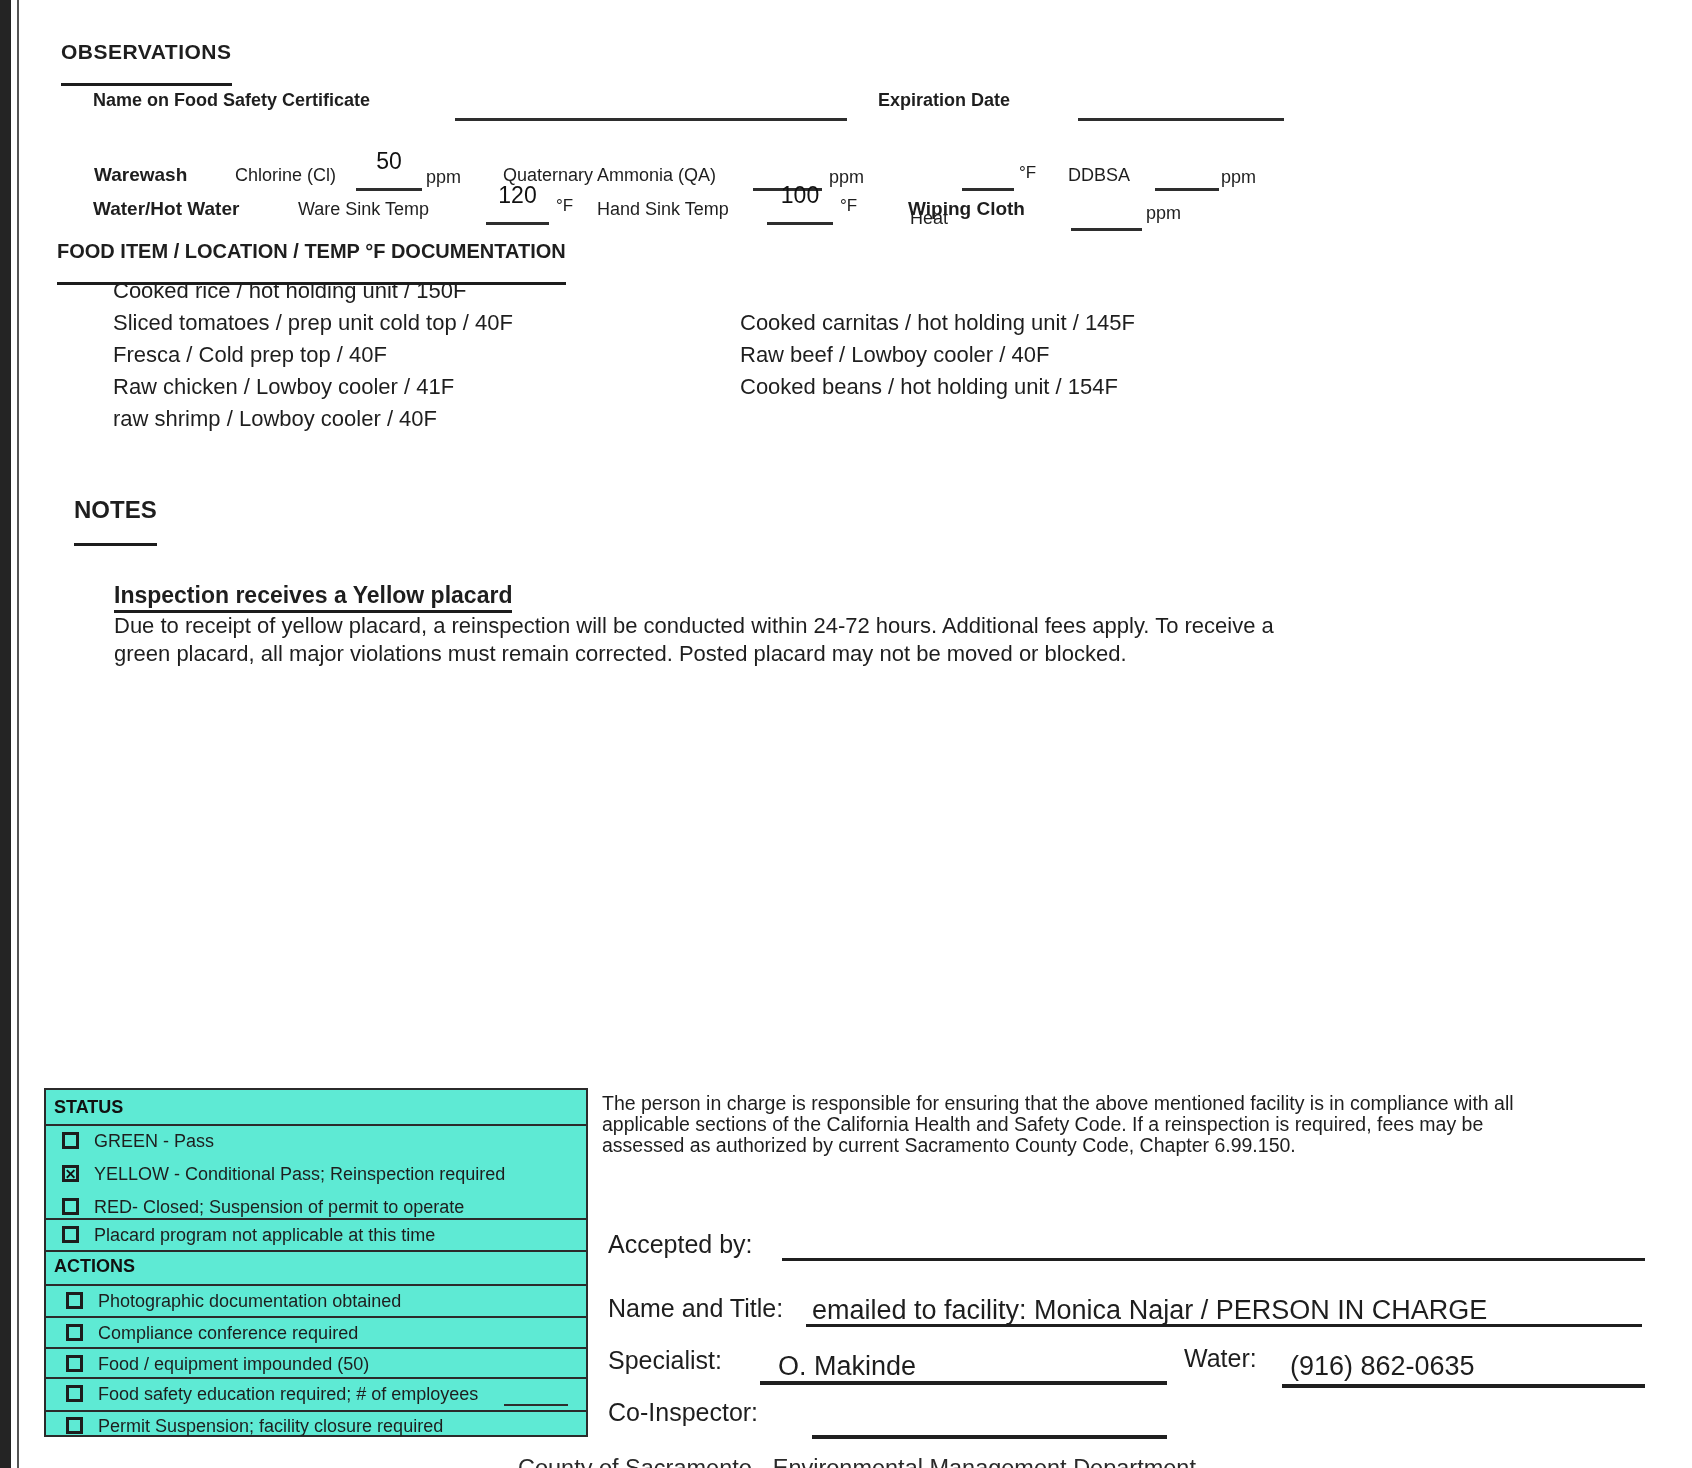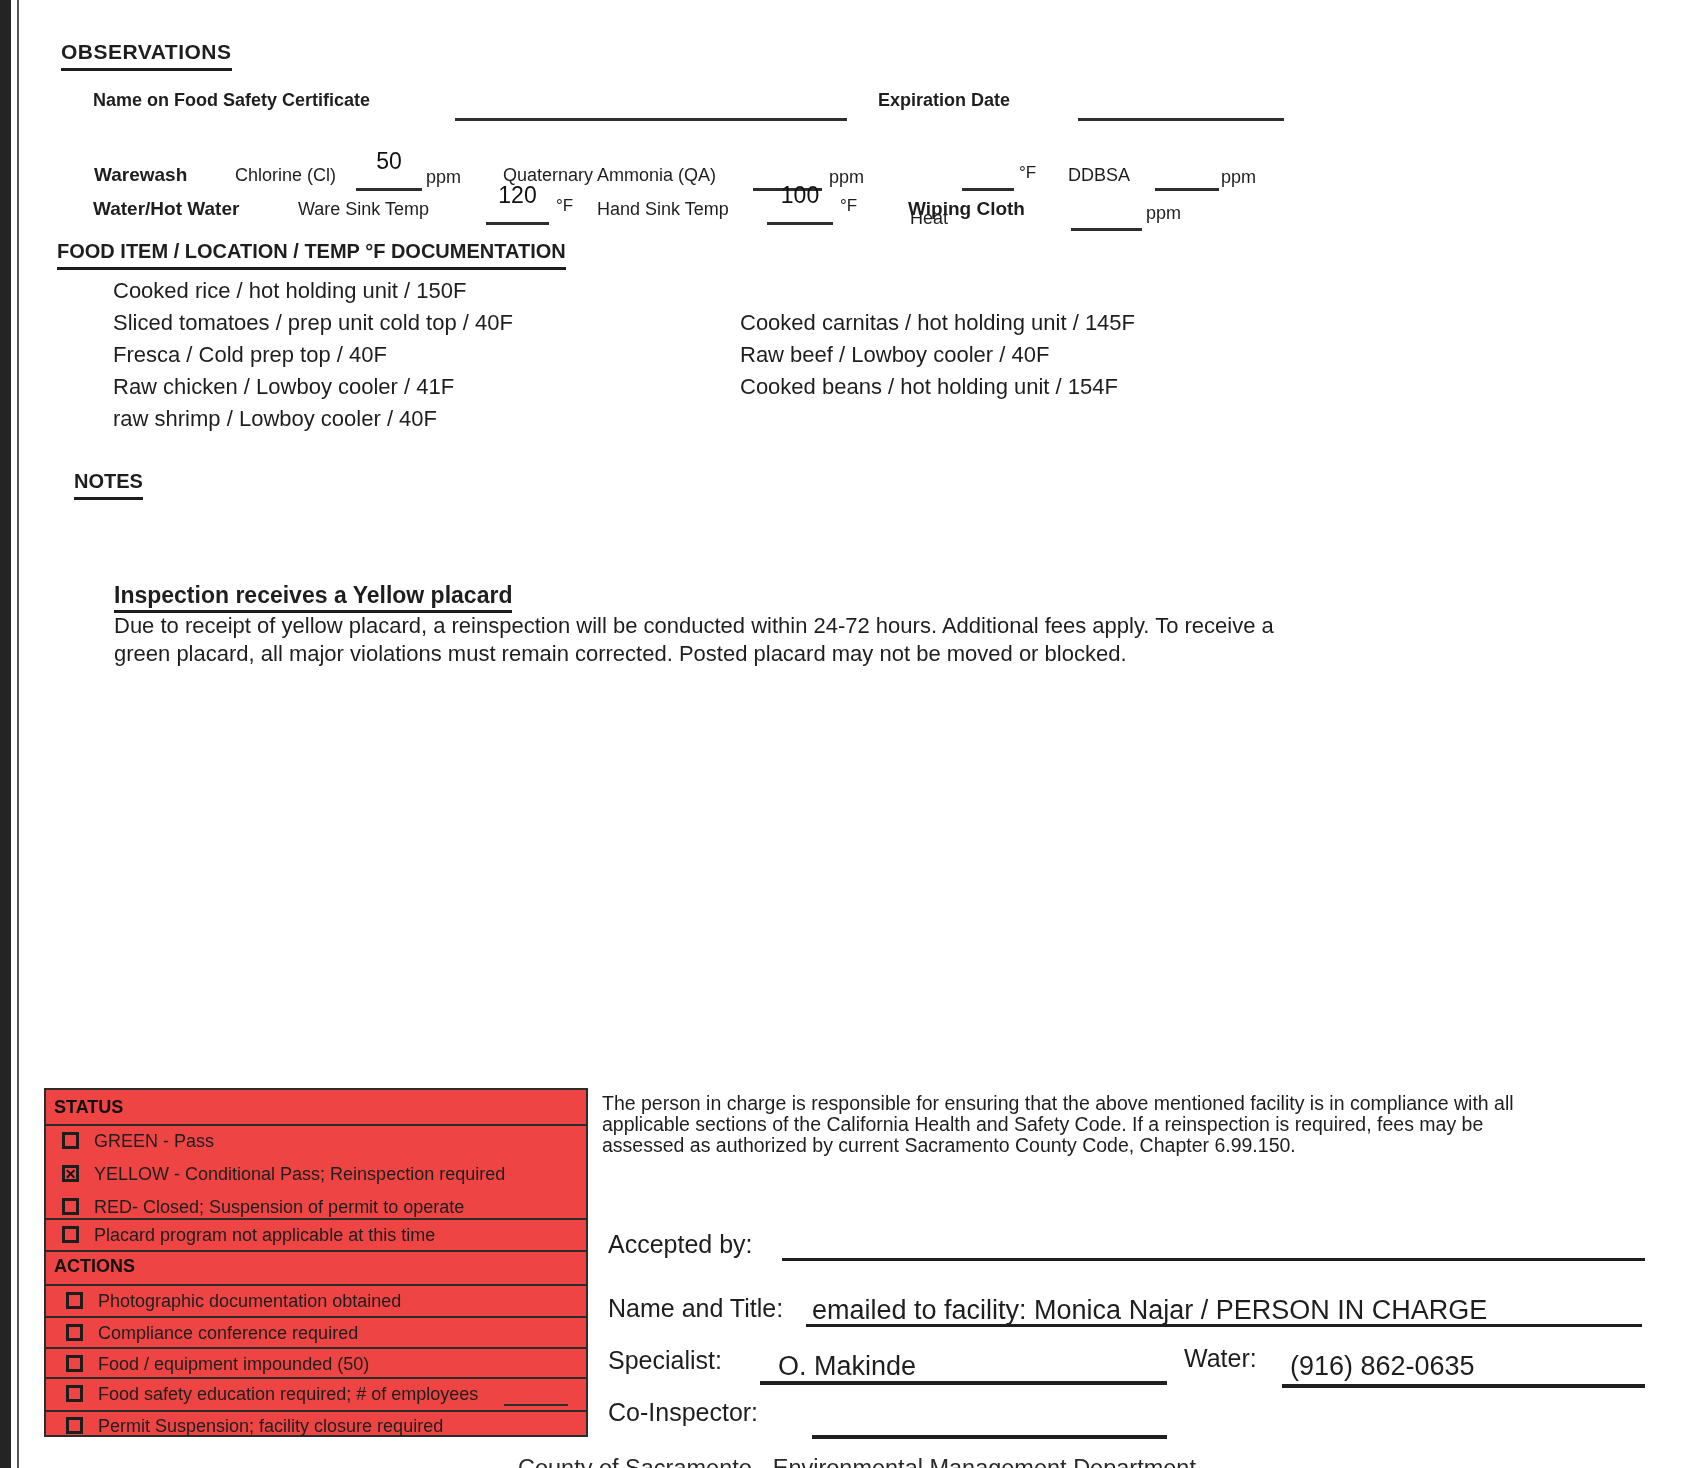--- a/index.html
+++ b/index.html
@@ -2,27 +2,27 @@
 <html><head>
 <meta charset="utf-8">
 <style>
   html,body{margin:0;padding:0;background:#e8e8e8;}
   #page{
     position:relative;width:1692px;height:1468px;background:#ffffff;
     overflow:hidden;font-family:"Liberation Sans",sans-serif;color:#1e1e1e;
   }
   .abs{position:absolute;white-space:nowrap;}
   .b{font-weight:700;}
-  .u2{border-bottom:3px solid #1d1d1d;padding-bottom:4px;}
+  .u2{border-bottom:3px solid #1d1d1d;padding-bottom:19px;}
   .hline{position:absolute;background:#2e2e2e;height:3px;}
   .sig{position:absolute;background:#1f1f1f;height:4px;}
   .value{font-size:23px;color:#111;}
   
   #status-box{position:absolute;left:44px;top:1088px;width:544px;height:349px;
-    border:2px solid #2b2b2b;background:#ef4444;box-sizing:border-box;}
+    border:2px solid #2b2b2b;background:#5eead4;box-sizing:border-box;}
   .sep{position:absolute;left:0;right:0;height:2px;background:#2b2b2b;}
   .cb{position:absolute;width:17px;height:17px;border:3px solid #1d1d1d;
     display:flex;align-items:center;justify-content:center;
     font-size:14px;font-weight:700;color:#111;line-height:1;box-sizing:border-box;}
   .boxlabel{position:absolute;font-size:18px;color:#1e1e1e;white-space:nowrap;}
   .boxhead{position:absolute;font-size:18px;font-weight:700;color:#111;}
   
   #edge-bar{position:absolute;left:0;top:0;width:11px;height:1468px;background:#242424;}
   #edge-line{position:absolute;left:17px;top:0;width:2px;height:1468px;background:#555;}
 </style>
@@ -72,21 +72,21 @@
   <div class="abs b u2" style="left:57px;top:240px;font-size:20px;">FOOD ITEM / LOCATION / TEMP °F DOCUMENTATION</div>
   <div class="abs" style="left:113px;top:278px;font-size:22px;">Cooked rice / hot holding unit / 150F</div>
   <div class="abs" style="left:113px;top:310px;font-size:22px;">Sliced tomatoes / prep unit cold top / 40F</div>
   <div class="abs" style="left:113px;top:342px;font-size:22px;">Fresca / Cold prep top / 40F</div>
   <div class="abs" style="left:113px;top:374px;font-size:22px;">Raw chicken / Lowboy cooler / 41F</div>
   <div class="abs" style="left:113px;top:406px;font-size:22px;">raw shrimp / Lowboy cooler / 40F</div>
   <div class="abs" style="left:740px;top:310px;font-size:22px;">Cooked carnitas / hot holding unit / 145F</div>
   <div class="abs" style="left:740px;top:342px;font-size:22px;">Raw beef / Lowboy cooler / 40F</div>
   <div class="abs" style="left:740px;top:374px;font-size:22px;">Cooked beans / hot holding unit / 154F</div>
 
-  <div class="abs b u2" style="left:74px;top:470px;font-size:20px;">NOTES</div>
+  <div class="abs b u2" style="left:74px;top:496px;font-size:24px;">NOTES</div>
   <div class="abs b" style="left:114px;top:582px;font-size:23px;border-bottom:3px solid #1d1d1d;padding-bottom:1px;">Inspection receives a Yellow placard</div>
   <div class="abs" style="left:114px;top:613px;font-size:22px;">Due to receipt of yellow placard, a reinspection will be conducted within 24-72 hours. Additional fees apply. To receive a</div>
   <div class="abs" style="left:114px;top:641px;font-size:22px;">green placard, all major violations must remain corrected. Posted placard may not be moved or blocked.</div>
 
   <div id="status-box">
     <div class="boxhead" style="left:8px;top:7px;">STATUS</div>
     <div class="sep" style="top:34px;"></div>
 
     <div class="cb" style="left:16px;top:42px;"></div>
     <div class="boxlabel" style="left:48px;top:41px;">GREEN - Pass</div>

